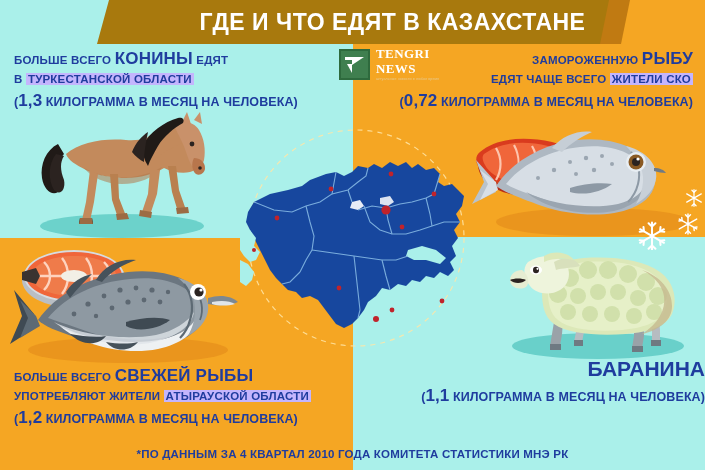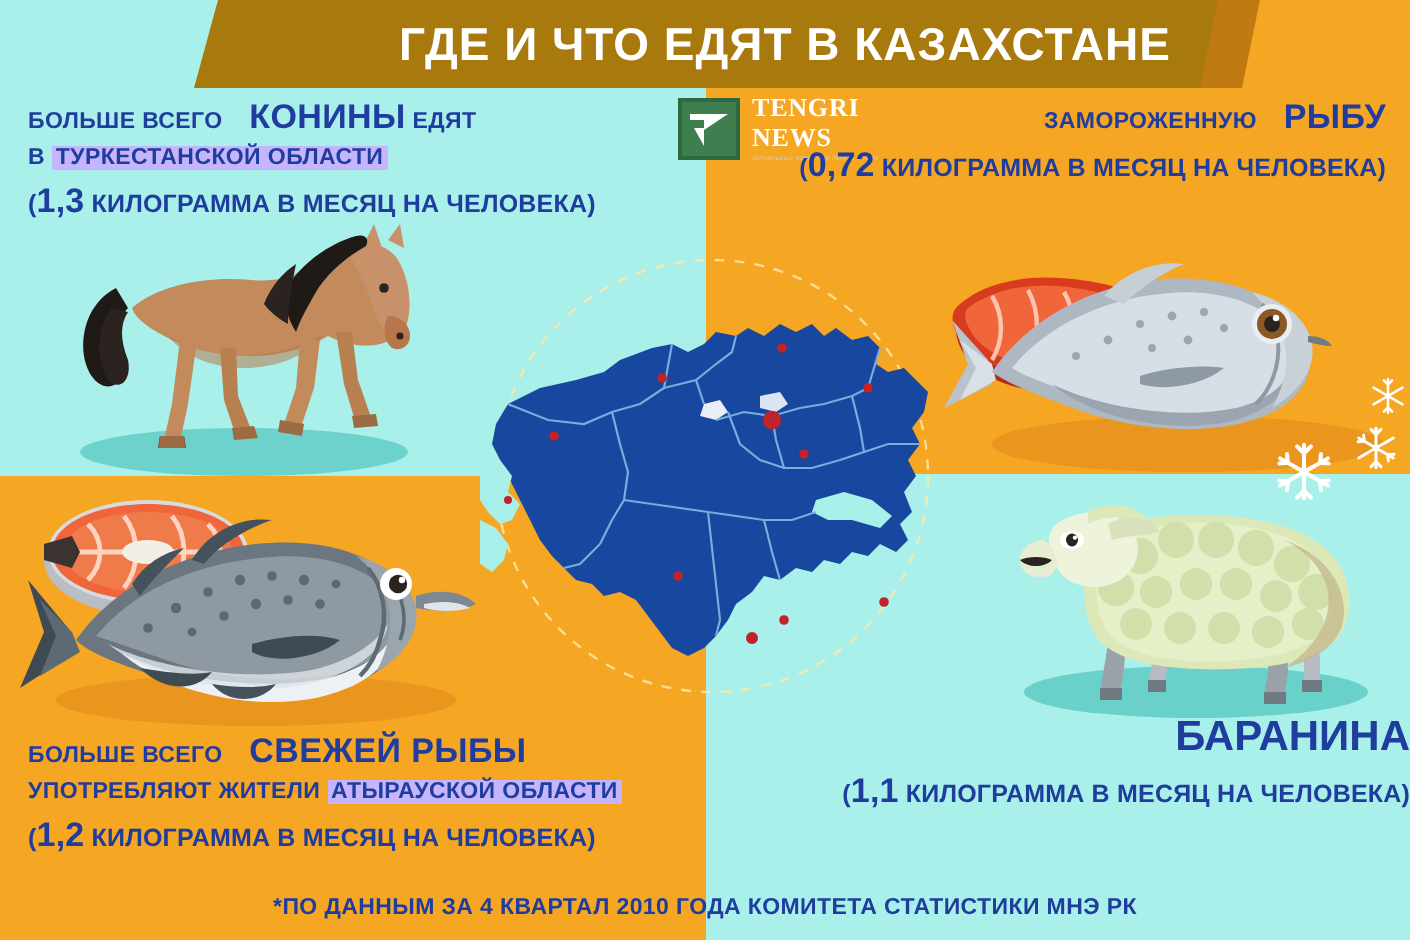--- a/index.html
+++ b/index.html
@@ -36,21 +36,21 @@
     display:flex;align-items:center;justify-content:center;
     color:#ffffff;font-weight:bold;font-size:23px;letter-spacing:0.5px;
     font-family:"Liberation Sans",sans-serif;white-space:nowrap;
     text-align:center;
     padding-left:40px;
   }
 
   
   .block{position:absolute;color:#1f3c9e;font-weight:bold;line-height:1.32;}
   .l1{font-size:11.5px;letter-spacing:0.2px;}
-  .big{font-size:17px;margin-left:10px;}
+  .big{font-size:17px;}
   .l2{font-size:11.5px;letter-spacing:0.2px;margin-top:2px;}
   .l3{font-size:12.5px;letter-spacing:0.1px;margin-top:2px;}
   .num{font-size:17px;}
   .hl{background:#c4b5fd;padding:0 2px;}
   .tl-block{left:14px;top:48px;text-align:left;}
   .tr-block{right:12px;top:48px;text-align:right;}
   .bl-block{left:14px;top:365px;text-align:left;}
   .br-block{right:0;top:355px;text-align:right;}
   .br-block .big{font-size:21px;}
 
@@ -195,20 +195,24 @@
     <div class="l3">
       <span>(</span><span class="num">1,3</span>
       <span>КИЛОГРАММА В МЕСЯЦ НА ЧЕЛОВЕКА</span><span>)</span>
     </div>
   </div>
 
   <div class="block tr-block">
     <div class="l1">
       <span>ЗАМОРОЖЕННУЮ</span>
       <span class="big">РЫБУ</span>
+    </div>
+    <div class="l2">
+      <span>ЕДЯТ ЧАЩЕ ВСЕГО</span>
+      <span class="hl">ЖИТЕЛИ СКО</span>
     </div>
     <div class="l3">
       <span>(</span><span class="num">0,72</span>
       <span>КИЛОГРАММА В МЕСЯЦ НА ЧЕЛОВЕКА</span><span>)</span>
     </div>
   </div>
 
   <div class="block bl-block">
     <div class="l1">
       <span>БОЛЬШЕ ВСЕГО</span>

